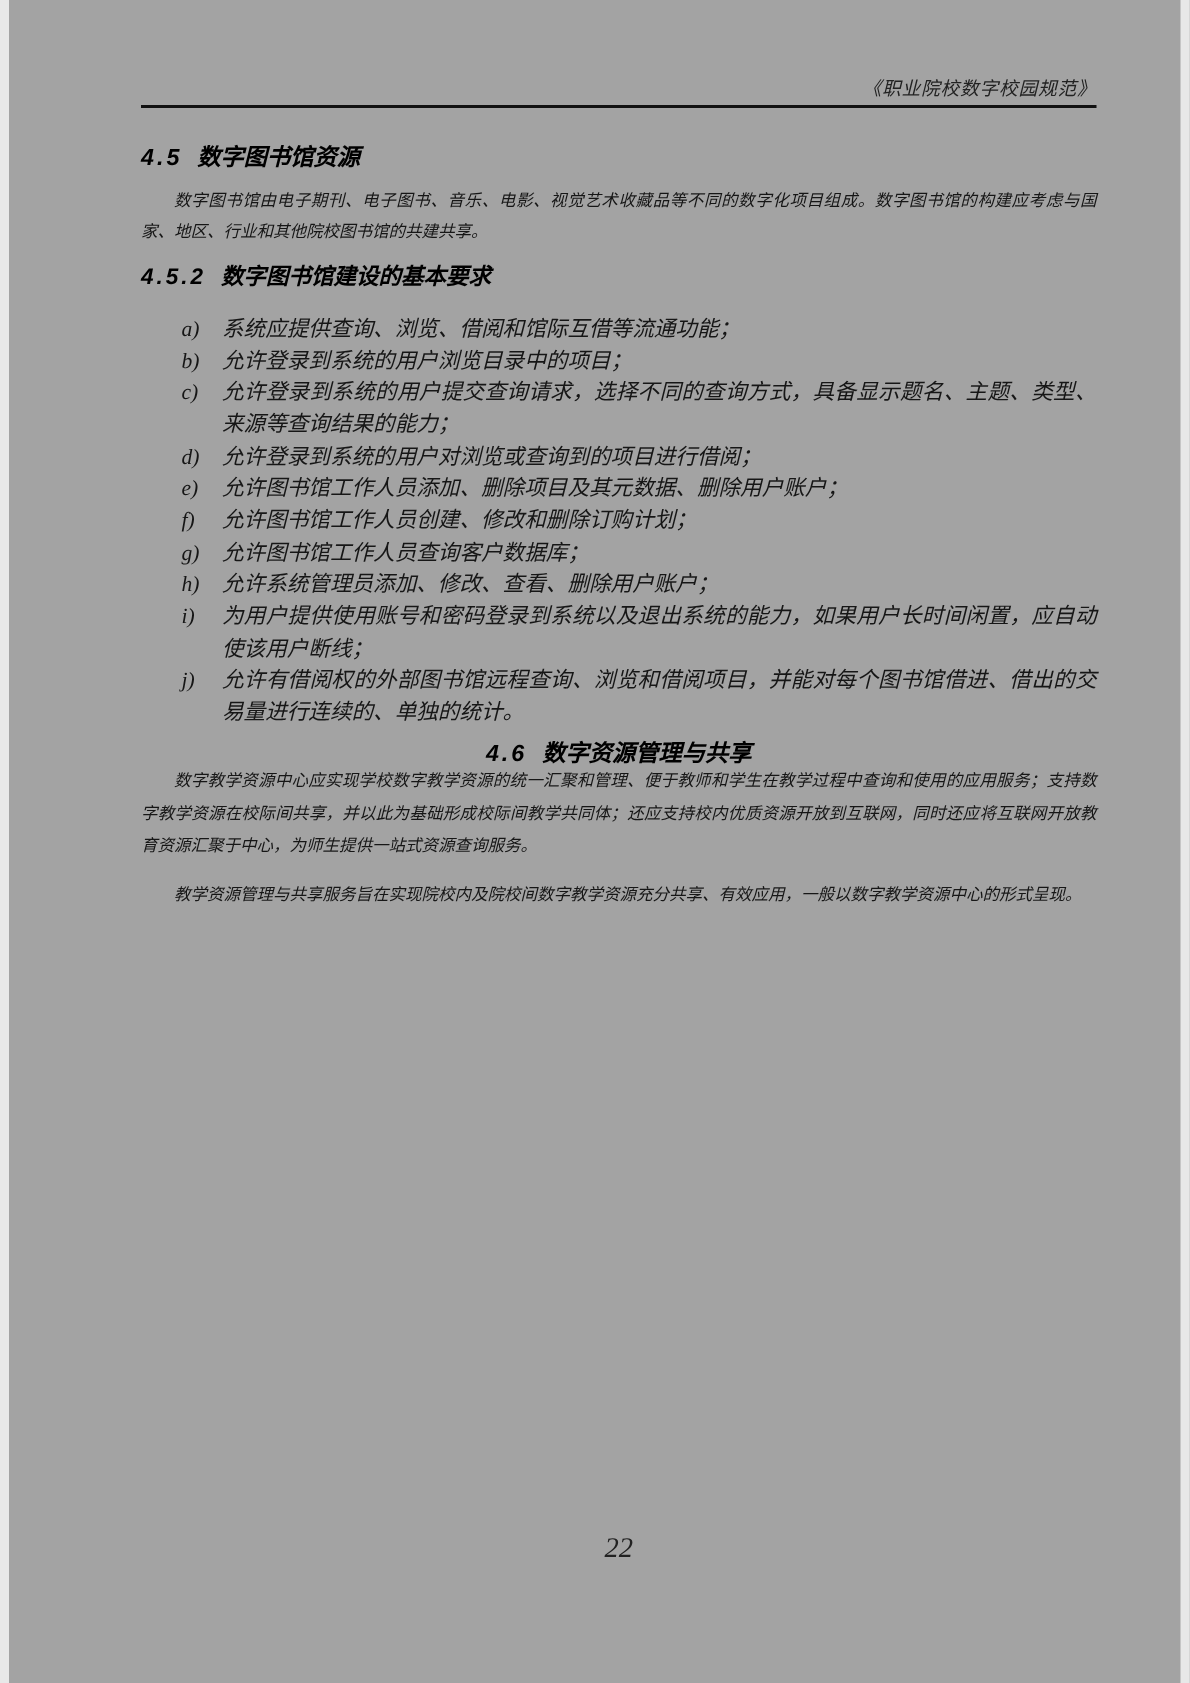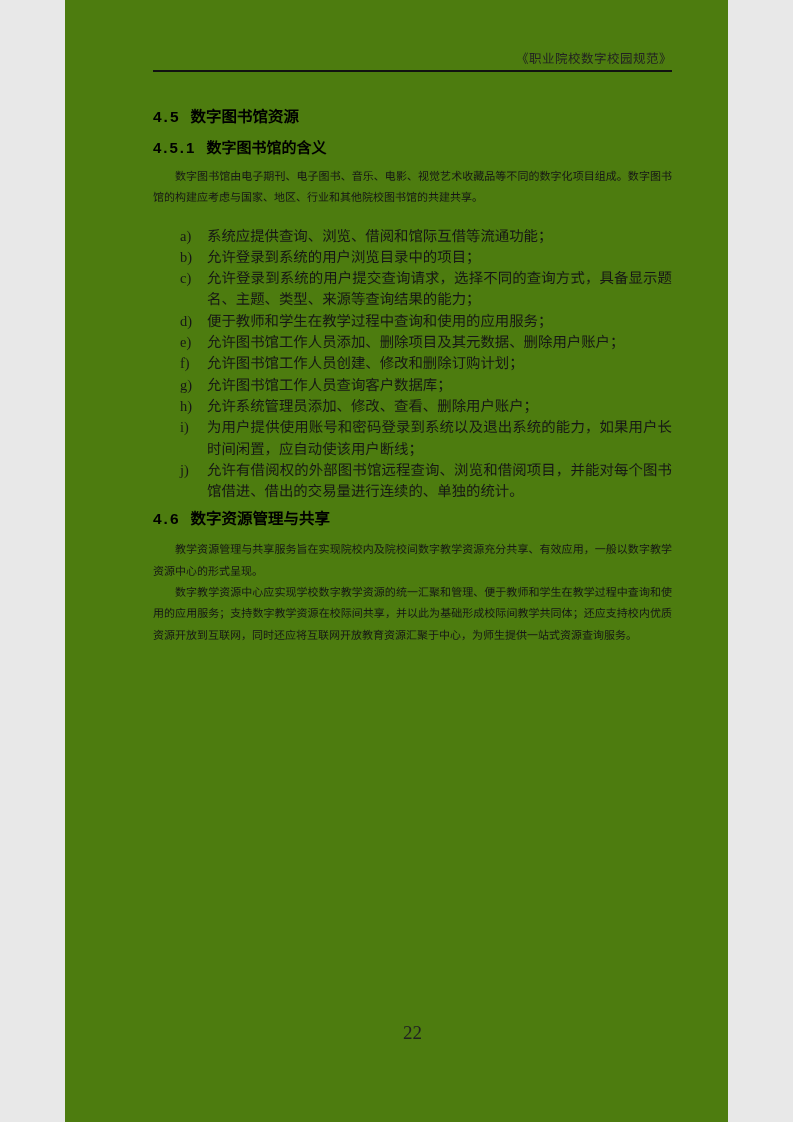--- a/index.html
+++ b/index.html
@@ -2,27 +2,28 @@
 <html lang="zh-CN"><head>
 <meta charset="utf-8">
 <style>
   html, body {
     margin: 0;
     padding: 0;
     background: #e8e8e8;
   }
   .page {
     position: relative;
-    width: 663px;
+    width: 781px;
     height: 1122px;
     margin: 0 auto;
-    background: #4d7c0f;
+    background: #a3a3a3;
     overflow: hidden;
     color: #1a1a1a;
     font-family: "Liberation Serif", "DejaVu Serif", serif;
+    font-style: italic;
   }
   .content {
     position: absolute;
     left: 88px;
     right: 56px;
     top: 0;
   }
   
   .doc-header-title {
     display: block;
@@ -42,32 +43,32 @@
   
   .h-sec, .h-sub {
     font-family: "Liberation Sans", "DejaVu Sans", sans-serif;
     font-weight: bold;
     color: #000;
     white-space: nowrap;
   }
   .h-sec {
     font-size: 15.5px;
     line-height: 17px;
-    margin-top: 36px;
+    margin-top: 25px;
   }
   .h-sub {
     font-size: 15px;
     line-height: 17px;
     margin-top: 14px;
   }
   .h-num {
     letter-spacing: 2px;
     margin-right: 10px;
   }
-  .h-sec-46 { margin-top: 8px; }
+  .h-sec-46 { margin-top: 8px; text-align: center; }
   .h-sub-452 { margin-top: 9px; }
   
   .para {
     margin: 0;
     font-size: 11px;
     line-height: 21.3px;
     text-align: justify;
     text-justify: inter-character;
     text-indent: 2em;
     color: #161616;
@@ -113,43 +114,43 @@
 
     <div>
       <span class="doc-header-title">《职业院校数字校园规范》</span>
       <hr class="header-rule">
     </div>
 
     <div class="h-sec">
       <span class="h-num">4.5</span><span>数字图书馆资源</span>
     </div>
 
-    <div class="h-sub">
-      <span class="h-num">4.5.1</span><span>数字图书馆的含义</span>
-    </div>
 
     <p class="para para-first">数字图书馆由电子期刊、电子图书、音乐、电影、视觉艺术收藏品等不同的数字化项目组成。数字图书馆的构建应考虑与国家、地区、行业和其他院校图书馆的共建共享。</p>
 
+    <div class="h-sub h-sub-452">
+      <span class="h-num">4.5.2</span><span>数字图书馆建设的基本要求</span>
+    </div>
 
     <div class="req-list">
       <div class="req-item">
         <span class="req-marker">a)</span>
         <span class="req-text">系统应提供查询、浏览、借阅和馆际互借等流通功能；</span>
       </div>
       <div class="req-item">
         <span class="req-marker">b)</span>
         <span class="req-text">允许登录到系统的用户浏览目录中的项目；</span>
       </div>
       <div class="req-item">
         <span class="req-marker">c)</span>
         <span class="req-text">允许登录到系统的用户提交查询请求，选择不同的查询方式，具备显示题名、主题、类型、来源等查询结果的能力；</span>
       </div>
       <div class="req-item">
         <span class="req-marker">d)</span>
-        <span class="req-text">便于教师和学生在教学过程中查询和使用的应用服务；</span>
+        <span class="req-text">允许登录到系统的用户对浏览或查询到的项目进行借阅；</span>
       </div>
       <div class="req-item">
         <span class="req-marker">e)</span>
         <span class="req-text">允许图书馆工作人员添加、删除项目及其元数据、删除用户账户；</span>
       </div>
       <div class="req-item">
         <span class="req-marker">f)</span>
         <span class="req-text">允许图书馆工作人员创建、修改和删除订购计划；</span>
       </div>
       <div class="req-item">
@@ -168,20 +169,20 @@
         <span class="req-marker">j)</span>
         <span class="req-text">允许有借阅权的外部图书馆远程查询、浏览和借阅项目，并能对每个图书馆借进、借出的交易量进行连续的、单独的统计。</span>
       </div>
     </div>
 
     <div class="h-sec h-sec-46">
       <span class="h-num">4.6</span><span>数字资源管理与共享</span>
     </div>
 
     <div class="paras-46">
+      <p class="para">数字教学资源中心应实现学校数字教学资源的统一汇聚和管理、便于教师和学生在教学过程中查询和使用的应用服务；支持数字教学资源在校际间共享，并以此为基础形成校际间教学共同体；还应支持校内优质资源开放到互联网，同时还应将互联网开放教育资源汇聚于中心，为师生提供一站式资源查询服务。</p>
       <p class="para para-first">教学资源管理与共享服务旨在实现院校内及院校间数字教学资源充分共享、有效应用，一般以数字教学资源中心的形式呈现。</p>
-      <p class="para">数字教学资源中心应实现学校数字教学资源的统一汇聚和管理、便于教师和学生在教学过程中查询和使用的应用服务；支持数字教学资源在校际间共享，并以此为基础形成校际间教学共同体；还应支持校内优质资源开放到互联网，同时还应将互联网开放教育资源汇聚于中心，为师生提供一站式资源查询服务。</p>
     </div>
 
   </div>
 
   <div class="page-number">22</div>
 </div>
 
 </body></html>

